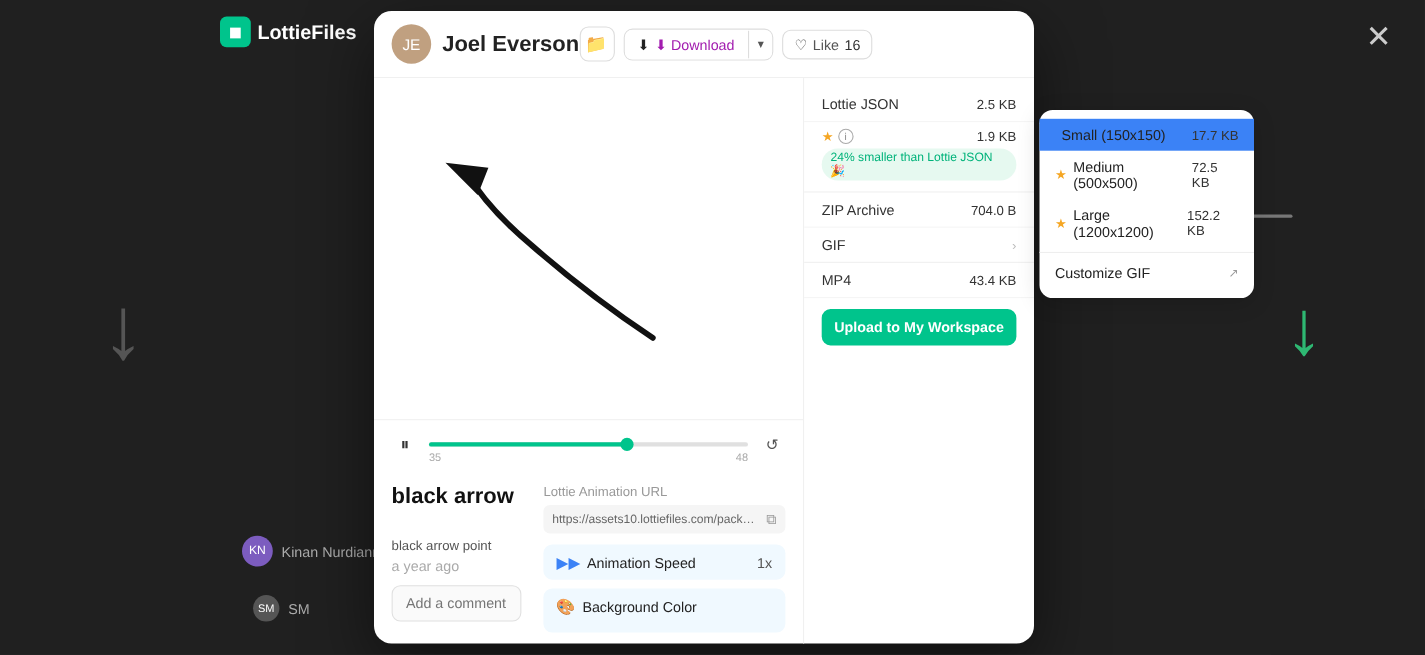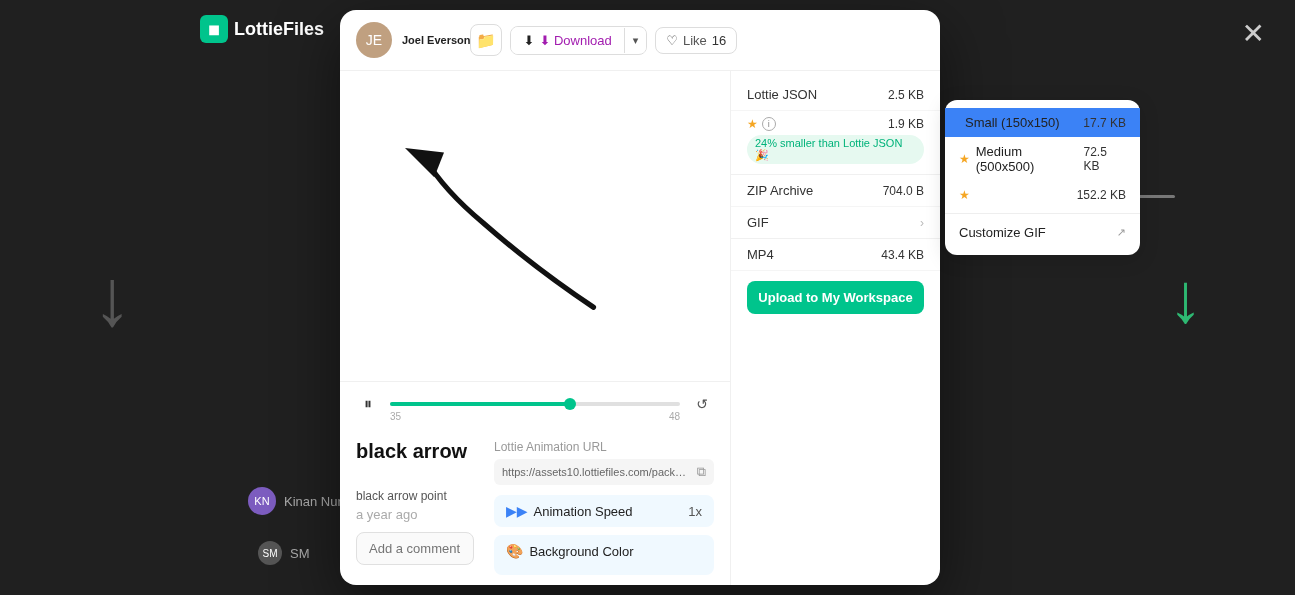--- a/index.html
+++ b/index.html
@@ -98,21 +98,20 @@
     .bg-avatar {
       width: 28px;
       height: 28px;
       border-radius: 50%;
       background: #7c5cbf;
       color: white;
       font-size: 11px;
       display: flex;
       align-items: center;
       justify-content: center;
-      margin-left: 28px;
     }
     .bg-username {
       color: #aaa;
       font-size: 13px;
     }
 
     
     .modal {
       position: absolute;
       top: 10px;
@@ -144,21 +143,21 @@
       border-radius: 50%;
       background: #c0a080;
       overflow: hidden;
       display: flex;
       align-items: center;
       justify-content: center;
       color: #fff;
       font-size: 14px;
     }
     .username {
-      font-size: 11px;
+      font-size: 20px;
       font-weight: 600;
       color: #222;
     }
     .modal-header-right {
       display: flex;
       align-items: center;
       gap: 8px;
     }
     .folder-btn {
       width: 32px;
@@ -763,20 +762,21 @@
     <div class="dropdown-row">
       <span class="dropdown-label">
         <span class="star-yellow">★</span>
         <span>Medium (500x500)</span>
       </span>
       <span class="dropdown-size">72.5 KB</span>
     </div>
     <div class="dropdown-row">
       <span class="dropdown-label">
         <span class="star-yellow">★</span>
+        <span>Large (1200x1200)</span>
       </span>
       <span class="dropdown-size">152.2 KB</span>
     </div>
     <div class="dropdown-divider"></div>
     <div class="dropdown-customize">
       <span>Customize GIF</span>
       <span class="ext-icon">↗</span>
     </div>
   </div>
 </div>

